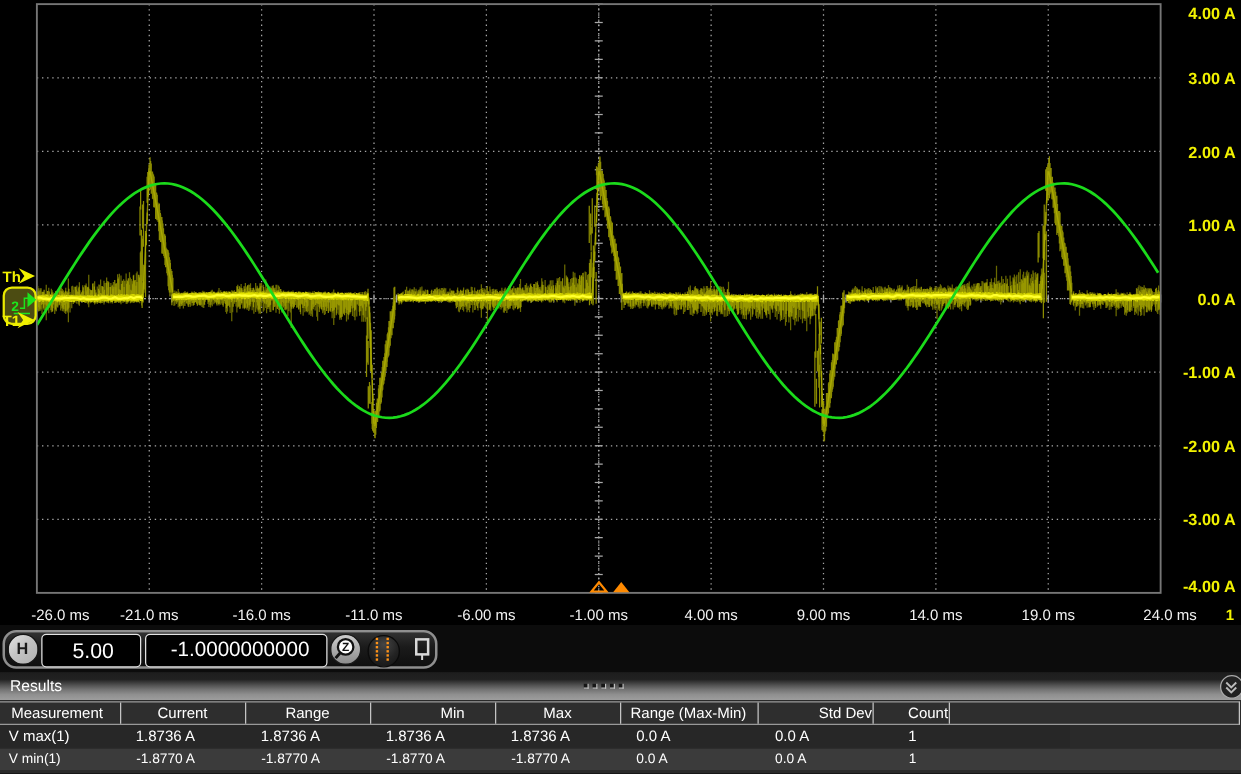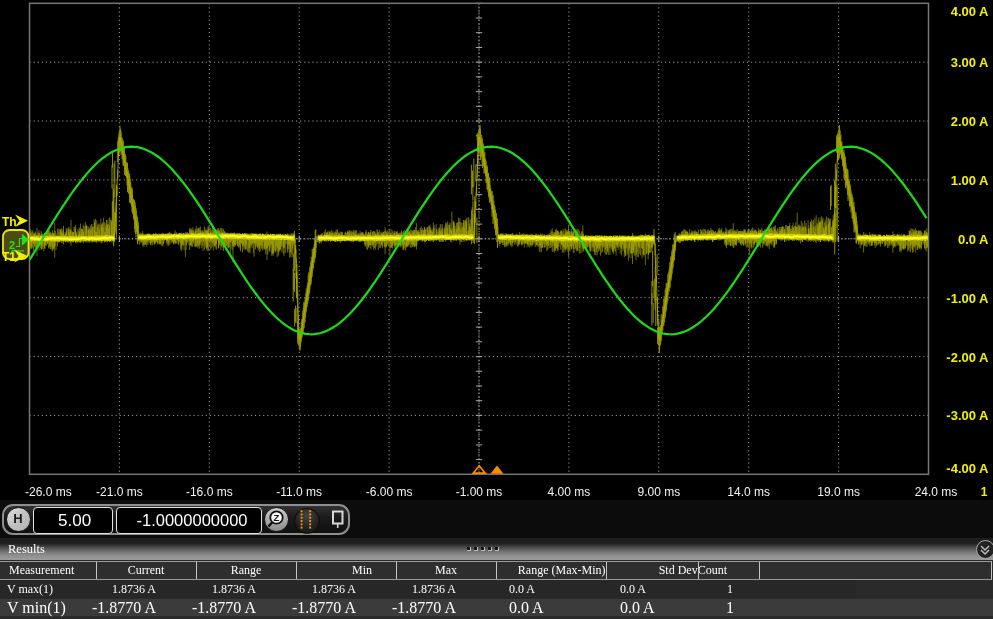--- a/index.html
+++ b/index.html
@@ -194,62 +194,62 @@
           <rect x="15.2" y="12.099999999999998" width="1.9" height="1.9"></rect>
           <rect x="15.2" y="15.399999999999999" width="1.9" height="1.9"></rect>
           <rect x="15.2" y="18.7" width="1.9" height="1.9"></rect>
    </g>
  </svg>
  <svg width="18" height="22" style="position:absolute;left:329px;top:9px">
    <rect x="4" y="2.5" width="9.5" height="12" fill="none" stroke="#d8d8d8" stroke-width="2"></rect>
    <line x1="8.7" y1="14.5" x2="8.7" y2="19" stroke="#d8d8d8" stroke-width="1.6"></line>
  </svg>
 </div>
-<div style="position:absolute;left:0;top:538px;width:993px;height:81px;background:#2a2a2a;font-family:Liberation Serif, serif">
+<div style="position:absolute;left:0;top:538px;width:993px;height:81px;background:#2a2a2a;font-family:Liberation Sans, sans-serif">
  <div style="position:absolute;left:0;top:0;width:993px;height:22px;background:linear-gradient(180deg,#1d1d1d 0%,#212121 25%,#4f4f4f 45%,#757575 63%,#8f8f8f 80%,#9d9d9d 100%)">
    <span style="position:absolute;left:8px;top:4px;font-size:12.5px;color:#fff">Results</span>
    <div style="position:absolute;left:467px;top:547px;width:3px;height:3px;background:#161616;border-right:1px solid #c0c0c0;border-bottom:1px solid #c0c0c0;top:9px"></div>
         <div style="position:absolute;left:474px;top:547px;width:3px;height:3px;background:#161616;border-right:1px solid #c0c0c0;border-bottom:1px solid #c0c0c0;top:9px"></div>
         <div style="position:absolute;left:481px;top:547px;width:3px;height:3px;background:#161616;border-right:1px solid #c0c0c0;border-bottom:1px solid #c0c0c0;top:9px"></div>
         <div style="position:absolute;left:488px;top:547px;width:3px;height:3px;background:#161616;border-right:1px solid #c0c0c0;border-bottom:1px solid #c0c0c0;top:9px"></div>
         <div style="position:absolute;left:495px;top:547px;width:3px;height:3px;background:#161616;border-right:1px solid #c0c0c0;border-bottom:1px solid #c0c0c0;top:9px"></div>
    <div style="position:absolute;left:976px;top:2px;width:19px;height:19px;border-radius:50%;background:#222;border:1.5px solid #aaa;box-sizing:border-box"></div>
    <svg width="16" height="16" style="position:absolute;left:978px;top:4px">
           <path d="M3,4 L7,8 L11,4 M3,8 L7,12 L11,8" stroke="#bbb" stroke-width="1.5" fill="none"></path>
         </svg>
  </div>
  <div style="position:absolute;left:0;top:23px;width:991px;height:17px;background:#2e2e2e;border-top:1px solid #999;border-bottom:1px solid #999;border-right:1px solid #c4c4c4;color:#fff;font-size:12px;line-height:16px">
         <span style="position:absolute;left:9px">Measurement</span>
         <span style="position:absolute;left:96px;width:100px;text-align:center">Current</span>
         <span style="position:absolute;left:196px;width:100px;text-align:center">Range</span>
         <span style="position:absolute;left:312px;width:100px;text-align:center">Min</span>
         <span style="position:absolute;left:396px;width:100px;text-align:center">Max</span>
-        <span style="position:absolute;left:496px;width:109.5px;text-align:right">Range (Max-Min)</span>
+        <span style="position:absolute;left:496px;width:109.5px;text-align:center">Range (Max-Min)</span>
         <span style="position:absolute;left:605.5px;width:92.20000000000005px;text-align:right">Std Dev</span>
-        <span style="position:absolute;left:697.7px;width:60.799999999999955px;text-align:left">Count</span>
+        <span style="position:absolute;left:697.7px;width:60.799999999999955px;text-align:right">Count</span>
         <div style="position:absolute;left:96px;top:0;width:1px;height:100%;background:#c4c4c4"></div>
         <div style="position:absolute;left:196px;top:0;width:1px;height:100%;background:#c4c4c4"></div>
         <div style="position:absolute;left:296px;top:0;width:1px;height:100%;background:#c4c4c4"></div>
         <div style="position:absolute;left:396px;top:0;width:1px;height:100%;background:#c4c4c4"></div>
         <div style="position:absolute;left:496px;top:0;width:1px;height:100%;background:#c4c4c4"></div>
         <div style="position:absolute;left:605.5px;top:0;width:1px;height:100%;background:#c4c4c4"></div>
         <div style="position:absolute;left:697.7px;top:0;width:1px;height:100%;background:#c4c4c4"></div>
         <div style="position:absolute;left:758.5px;top:0;width:1px;height:100%;background:#c4c4c4"></div>
       </div>
  <div style="position:absolute;left:0;top:42px;width:856px;height:18px;background:#272727;color:#fff;font-size:12px;line-height:18px">
         <span style="position:absolute;left:7px">V max(1)</span>
         <span style="position:absolute;left:36px;width:120px;text-align:right">1.8736 A</span>
         <span style="position:absolute;left:136px;width:120px;text-align:right">1.8736 A</span>
         <span style="position:absolute;left:236px;width:120px;text-align:right">1.8736 A</span>
         <span style="position:absolute;left:336px;width:120px;text-align:right">1.8736 A</span>
         <span style="position:absolute;left:509px">0.0 A</span>
         <span style="position:absolute;left:620px">0.0 A</span>
         <span style="position:absolute;left:698px;width:64px;text-align:center">1</span>
       </div>
- <div style="position:absolute;left:0;top:61px;width:993px;height:17px;background:#3b3b3b;color:#fff;font-size:16px;line-height:17px">
+ <div style="position:absolute;left:0;top:61px;width:993px;height:17px;background:#3b3b3b;color:#fff;font-size:11px;line-height:17px">
         <span style="position:absolute;left:7px">V min(1)</span>
         <span style="position:absolute;left:36px;width:120px;text-align:right">-1.8770 A</span>
         <span style="position:absolute;left:136px;width:120px;text-align:right">-1.8770 A</span>
         <span style="position:absolute;left:236px;width:120px;text-align:right">-1.8770 A</span>
         <span style="position:absolute;left:336px;width:120px;text-align:right">-1.8770 A</span>
         <span style="position:absolute;left:509px">0.0 A</span>
         <span style="position:absolute;left:620px">0.0 A</span>
         <span style="position:absolute;left:698px;width:64px;text-align:center">1</span>
       </div>
 </div>

